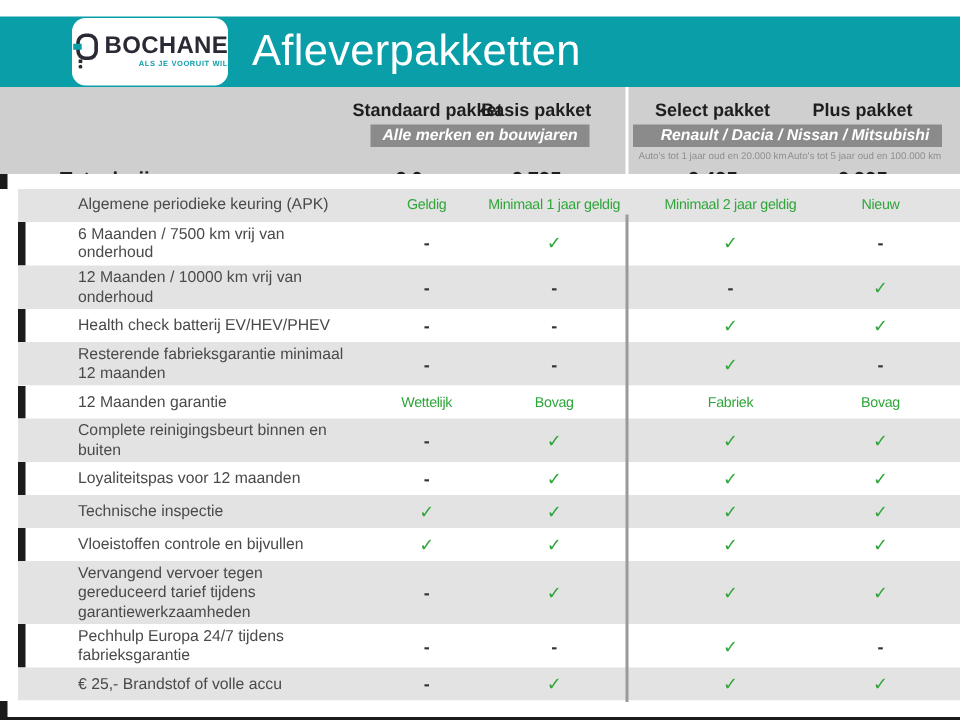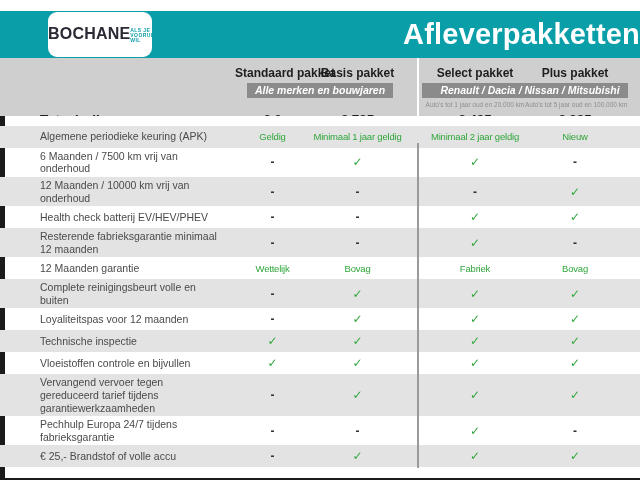--- a/index.html
+++ b/index.html
@@ -17,24 +17,24 @@
     width:640px;height:480px;overflow:hidden;background:#fff;
     font-family:"Liberation Sans","DejaVu Sans",sans-serif;
   }
   .page{position:relative;width:640px;height:480px;display:flex;flex-direction:column;}
 
   .top-strip{height:13px;background:#fff;}
 
   
   .teal-header{height:58px;background:var(--teal);display:flex;align-items:center;padding-left:48px;}
   .logo{width:104px;height:45px;background:#fff;border-radius:9px;display:flex;align-items:center;justify-content:center;gap:4px;flex:0 0 auto;}
-  .logo-text{display:flex;flex-direction:row;line-height:1;}
+  .logo-text{display:flex;flex-direction:column;line-height:1;}
   .logo-name{font-size:16px;font-weight:bold;color:#2A2A35;letter-spacing:0.2px;}
   .logo-tagline{font-size:5px;font-weight:bold;color:var(--teal);align-self:flex-end;margin-top:2px;letter-spacing:0.4px;}
-  .title{flex:1;text-align:right;margin:0;color:#fff;font-size:29px;font-weight:bold;letter-spacing:0.2px;}
+  .title{flex:1;text-align:left;margin:0;color:#fff;font-size:29px;font-weight:normal;letter-spacing:0.2px;padding-left:16px;}
 
   
   .bgrid,.trow{display:grid;grid-template-columns:235px 75px 95px 20px 100px 100px;align-items:center;}
   .col2{grid-column:2;} .col3{grid-column:3;} .col5{grid-column:5;} .col6{grid-column:6;}
 
   
   .band{position:relative;height:72px;background:var(--band);overflow:hidden;}
   .band-divider{position:absolute;left:417px;top:0;width:2px;height:100%;background:#fff;}
   .names{padding-top:7px;height:23px;}
   .pkg{font-size:12px;font-weight:bold;color:var(--dark);text-align:center;white-space:nowrap;}
@@ -44,21 +44,21 @@
   .bspan1{grid-column:2/4;}
   .bspan2{grid-column:5/7;min-width:170px;padding-left:18px;}
   .notes{margin-top:2px;height:9px;}
   .note{font-size:6.5px;color:#8f8f8f;text-align:center;white-space:nowrap;}
   .prices{margin-top:2px;height:18px;}
   .total{grid-column:1;font-size:13.5px;font-weight:bold;color:var(--dark);padding-left:40px;}
   .price{font-size:13.5px;font-weight:bold;color:var(--dark);text-align:center;white-space:nowrap;}
 
   
   .gap-row{height:12px;background:#fff;box-shadow:inset 5px 0 0 var(--bar);}
-  .trow{min-height:22px;}
+  .trow{min-height:22px;margin-left:12px;}
   .trow.gray{background:var(--zebra);}
   .trow.white{background:#fff;box-shadow:inset 5px 0 0 var(--bar);}
   .rlabel{grid-column:1;font-size:10.5px;color:#4A4A4A;padding:2px 14px 2px 40px;line-height:1.2;}
   .trow > :nth-child(2){grid-column:2;}
   .trow > :nth-child(3){grid-column:3;}
   .trow > :nth-child(4){grid-column:5;}
   .trow > :nth-child(5){grid-column:6;}
   .val{text-align:center;white-space:nowrap;}
   .val.check{color:var(--green);font-size:12px;font-weight:bold;}
   .val.dash{color:#333;font-size:12px;font-weight:bold;}
@@ -156,21 +156,21 @@
         <div class="val dash">-</div>
       </div>
       <div class="trow white">
         <div class="rlabel">12 Maanden  garantie</div>
         <div class="val gtxt">Wettelijk</div>
         <div class="val gtxt">Bovag</div>
         <div class="val gtxt">Fabriek</div>
         <div class="val gtxt">Bovag</div>
       </div>
       <div class="trow gray">
-        <div class="rlabel">Complete reinigingsbeurt volle en buiten</div>
+        <div class="rlabel">Complete reinigingsbeurt binnen en buiten</div>
         <div class="val dash">-</div>
         <div class="val check">✓</div>
         <div class="val check">✓</div>
         <div class="val check">✓</div>
       </div>
       <div class="trow white">
         <div class="rlabel">Loyaliteitspas voor 12 maanden</div>
         <div class="val dash">-</div>
         <div class="val check">✓</div>
         <div class="val check">✓</div>

